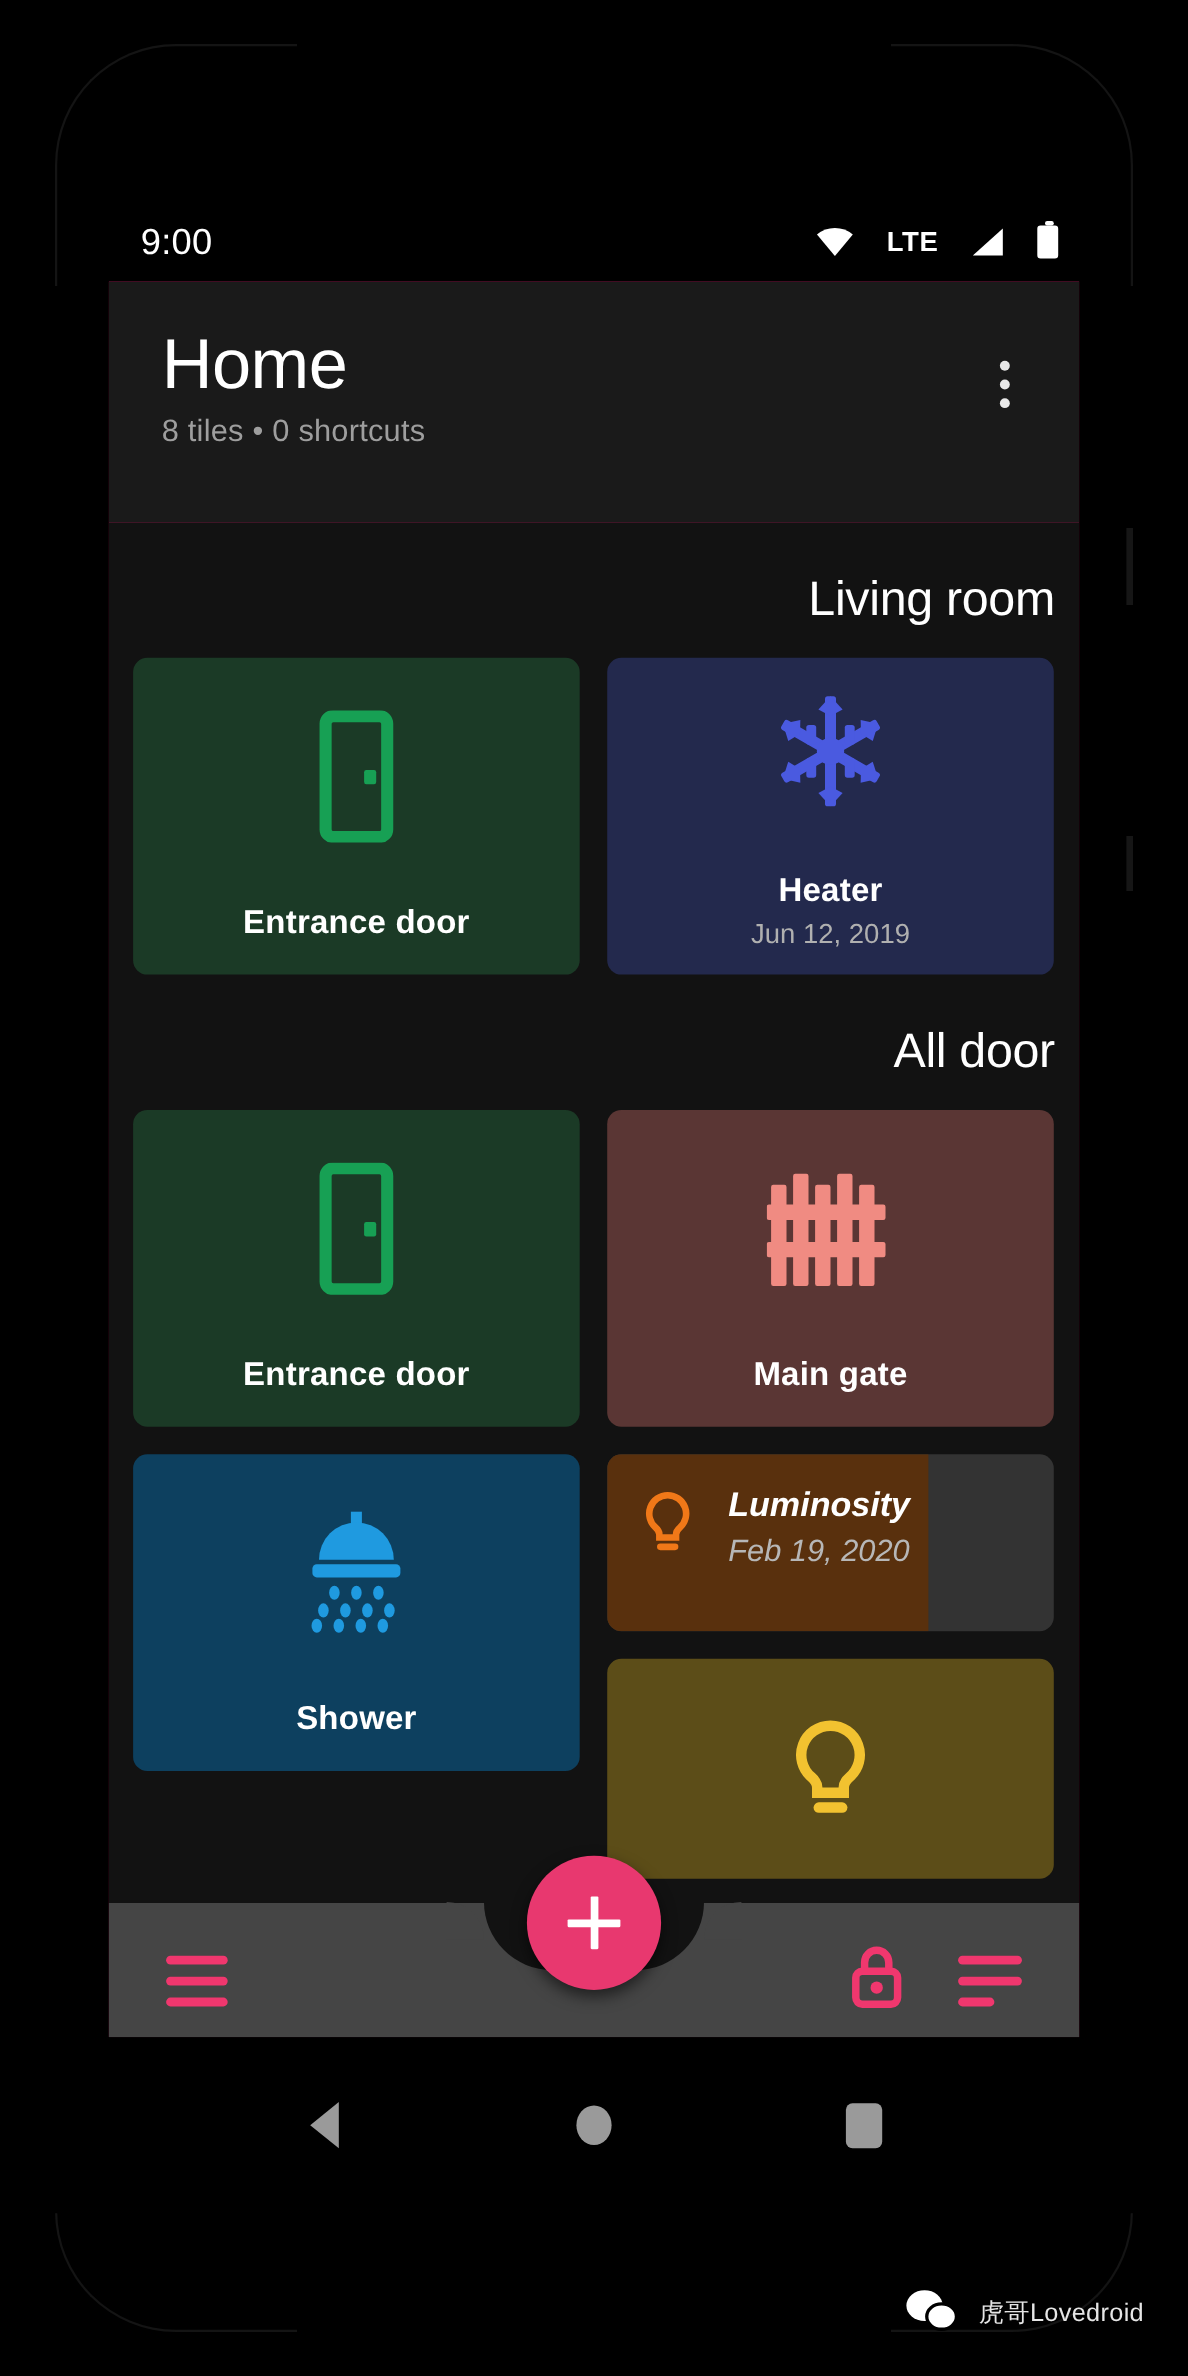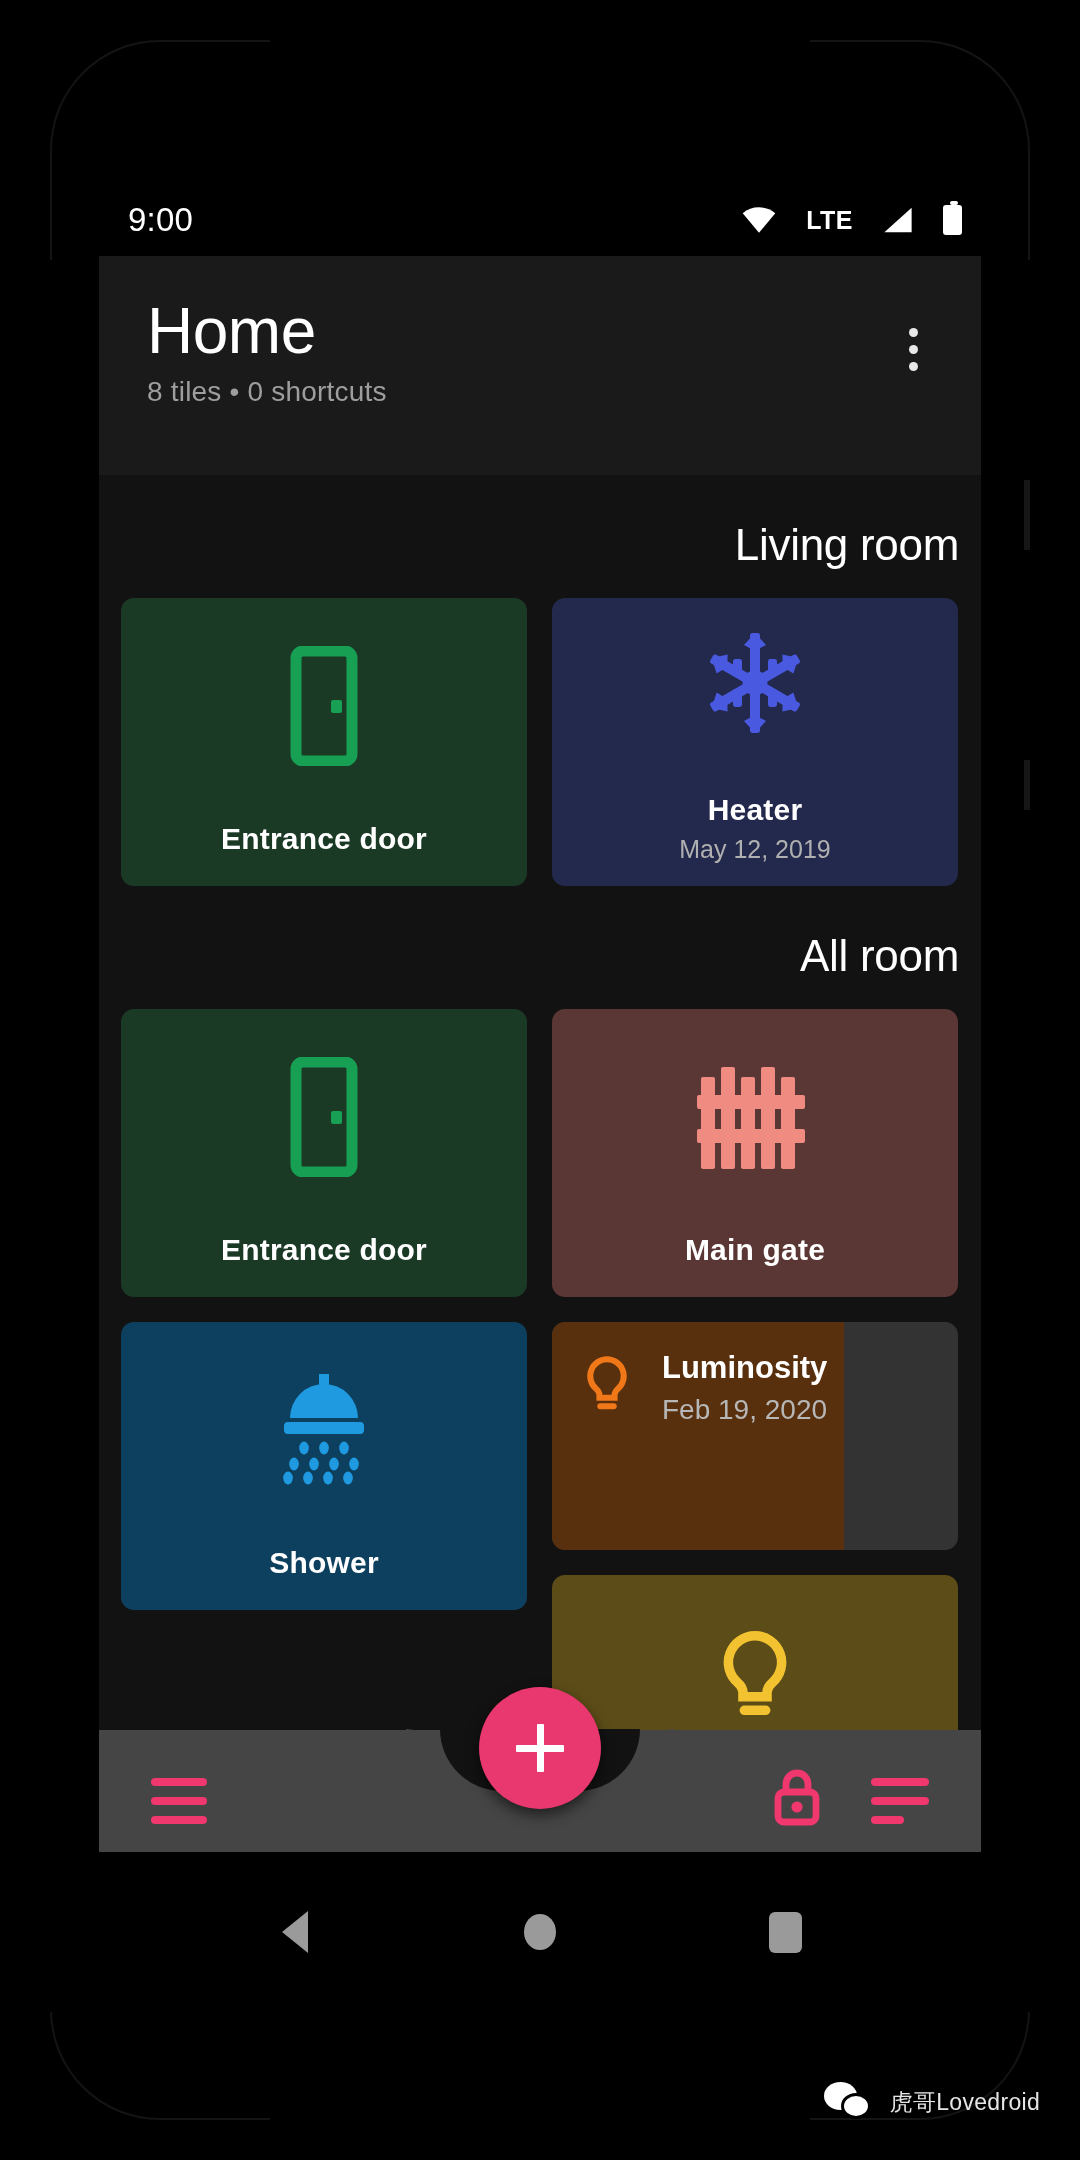--- a/index.html
+++ b/index.html
@@ -81,22 +81,22 @@
   .tile.square { width:406px; height:288px; }
   .tile-icon { position:absolute; left:0; right:0; top:0; bottom:72px;
     display:flex; align-items:center; justify-content:center; }
   .tile-label { color:#fff; font-size:30px; font-weight:700; letter-spacing:.2px;
     position:relative; z-index:2; }
   .tile-sub { color:#b0b0b0; font-size:25px; margin-top:8px; position:relative; z-index:2; }
   .tile.with-sub { padding-bottom:22px; }
   .tile.with-sub .tile-icon { bottom:118px; }
 
   
-  .tile-wide { width:406px; height:228px; border-radius:13px; overflow:hidden;
-    position:relative; display:flex; align-items:flex-start; }
+  .tile-wide { width:406px; height:161px; border-radius:13px; overflow:hidden;
+    position:relative; display:flex; align-items:flex-start;font-style:italic; }
   .tile-wide .fill { position:absolute; left:0; top:0; bottom:0; }
   .tile-wide .inner { position:relative; display:flex; align-items:flex-start;
     gap:28px; padding:28px 0 0 28px; z-index:2; }
   .tile-wide .wide-icon { width:54px; height:60px; flex:0 0 auto; margin-top:4px; }
   .tile-wide .wide-label { color:#fff; font-size:31px; font-weight:700; }
   .tile-wide .wide-sub { color:#b7b7b7; font-size:28px; margin-top:8px; }
 
   .col { display:flex; flex-direction:column; gap:25px; }
 
   
@@ -236,26 +236,26 @@
                     <path d="M24 51 L18.5 45 L24 42 L29.5 45 Z"></path>
                   </g>
                 <rect x="13" y="14" width="4.5" height="9" rx="1.2"></rect>
                 <rect x="30.5" y="14" width="4.5" height="9" rx="1.2"></rect>
                 <rect x="13" y="29" width="4.5" height="9" rx="1.2"></rect>
                 <rect x="30.5" y="29" width="4.5" height="9" rx="1.2"></rect>
               </g>
             </svg>
           </div>
           <div class="tile-label">Heater</div>
-          <div class="tile-sub">May 12, 2019</div>
+          <div class="tile-sub">Jun 12, 2019</div>
         </div>
 
       </div>
 
-      <div class="section-title">All room</div>
+      <div class="section-title">All door</div>
 
       <div class="tile-row">
 
         <div class="tile square" style="background:#1b3a26">
           <div class="tile-icon">
             <svg width="70" height="120" viewBox="0 0 70 120">
               <rect x="7" y="5" width="56" height="110" rx="7" ry="7" fill="none" stroke="#17a054" stroke-width="11"></rect>
               <rect x="42" y="54" width="11" height="13" rx="2" fill="#17a054"></rect>
             </svg>
           </div>

